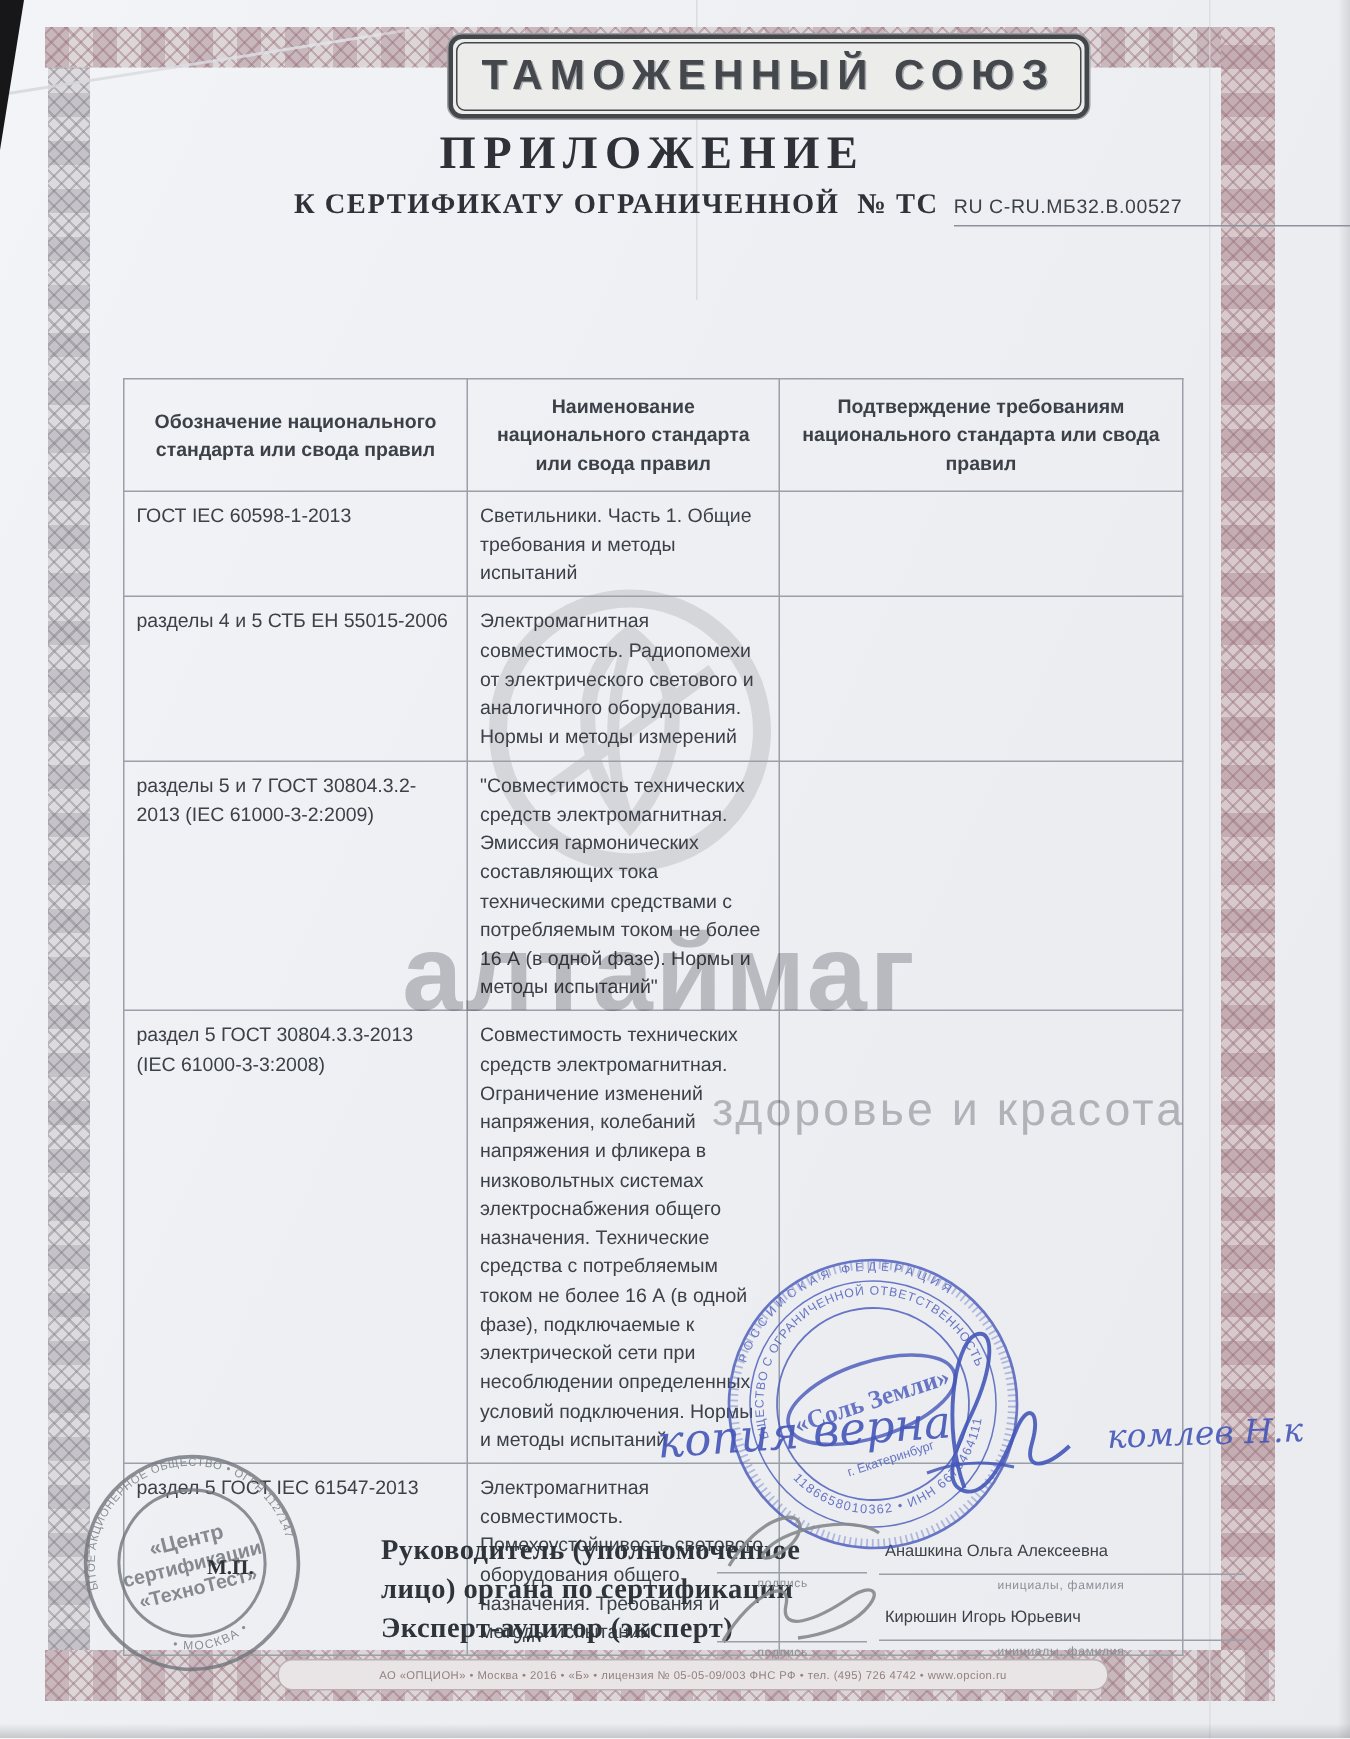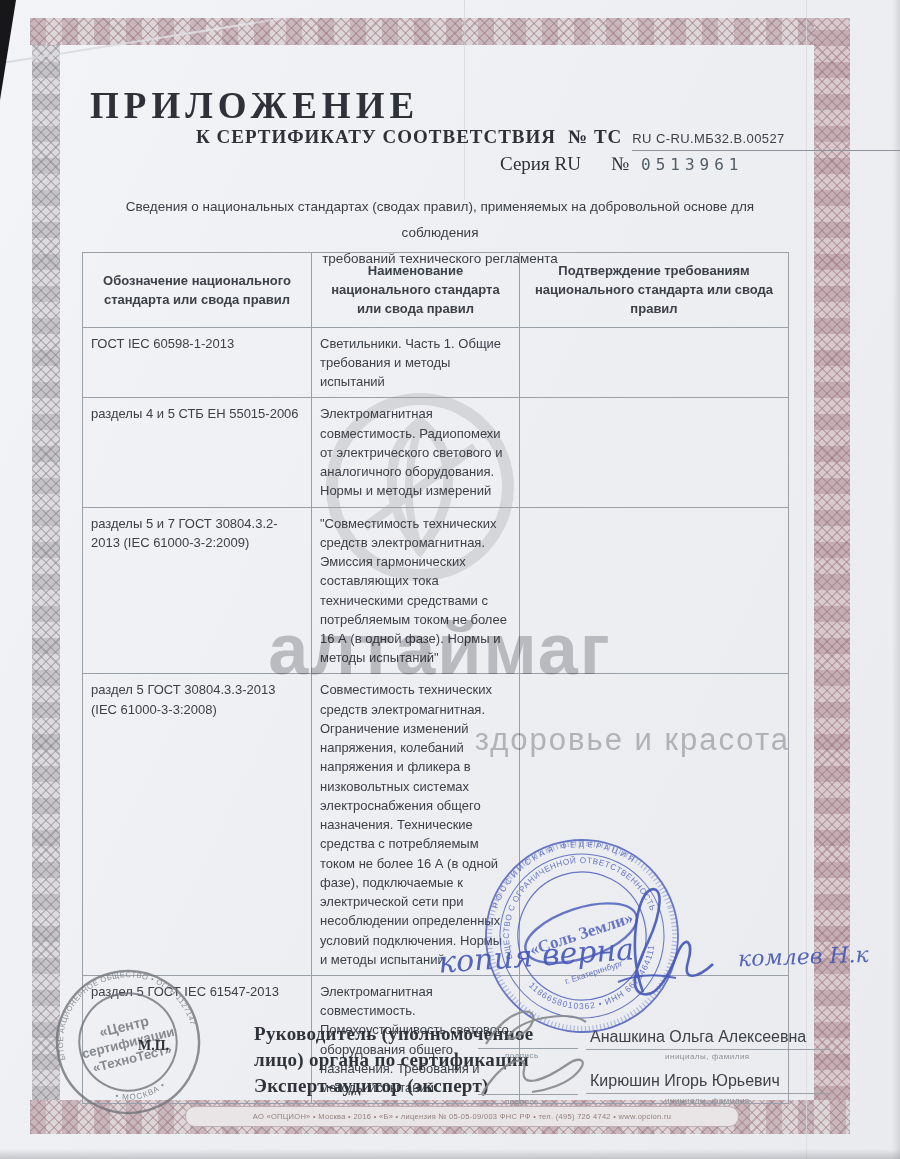--- a/index.html
+++ b/index.html
@@ -31,22 +31,22 @@
   .band-top{left:30px;top:18px;width:820px;height:27px;}
   .band-bottom{left:30px;top:1100px;width:820px;height:34px;}
   .band-left{left:32px;top:18px;width:28px;height:1116px;}
   .band-right{left:814px;top:18px;width:36px;height:1116px;background-color:#d8c9cd;}
 
   
   .banner{position:absolute;left:299px;top:23px;z-index:3;border:3px solid #43464b;border-radius:9px;background:#ecedeb;box-shadow:0 0 0 1px #9b9da1;}
   .banner-inner{margin:2px;border:1px solid #43464b;border-radius:6px;padding:5px 16px 7px;}
   .banner-text{font-weight:bold;font-size:28px;letter-spacing:5px;color:#44474c;text-shadow:1px 1px 0 #a9abae;white-space:nowrap;}
 
-  .title{position:absolute;left:90px;top:84px;width:690px;z-index:3;
-    font-family:"Liberation Serif",serif;font-weight:bold;font-size:37px;letter-spacing:5px;color:#2e3238;}
+  .title{position:absolute;left:90px;top:84px;width:690px;text-align:center;z-index:3;
+    font-family:"Liberation Serif",serif;font-weight:bold;font-size:31px;letter-spacing:5px;color:#2e3238;}
 
   .certline{position:absolute;left:196px;top:126px;z-index:3;display:flex;align-items:baseline;white-space:nowrap;}
   .certline .serif{font-family:"Liberation Serif",serif;font-weight:bold;font-size:19px;letter-spacing:1px;color:#2e3238;}
   .cert-no-block{margin-left:12px;display:flex;align-items:baseline;}
   .cert-number-wrap{margin-left:10px;width:296px;border-bottom:1px solid #8d929a;padding-bottom:3px;}
   .cert-number{font-size:13px;color:#3c4148;letter-spacing:.4px;}
 
   .seriesline{position:absolute;left:500px;top:153px;z-index:3;display:flex;align-items:baseline;white-space:nowrap;}
   .seriesline .serif{font-family:"Liberation Serif",serif;font-size:19px;color:#2e3238;}
   .series-no{margin-left:30px;}
@@ -77,21 +77,21 @@
   .hw{font-family:"DejaVu Serif",serif;font-style:italic;color:#4456b8;z-index:5;position:absolute;white-space:nowrap;}
   .hw-note{left:438px;top:938px;font-size:30px;transform:rotate(-4deg);opacity:.9;}
   .hw-name{left:738px;top:944px;font-size:22px;transform:rotate(-2deg);opacity:.9;}
   .hw-sig{position:absolute;left:598px;top:882px;z-index:5;}
   .pencil-sig{position:absolute;z-index:4;}
 
   
   .role{position:absolute;left:212px;z-index:3;font-family:"Liberation Serif",serif;font-weight:bold;font-size:19px;color:#2f343a;letter-spacing:.3px;white-space:nowrap;margin-left:42px;}
   .sig-line{position:absolute;height:1px;background:#9aa0a8;z-index:3;}
   .tiny{position:absolute;z-index:3;font-size:8px;color:#8b9096;letter-spacing:.5px;white-space:nowrap;}
-  .person{position:absolute;left:590px;z-index:3;font-size:16px;color:#3d4248;white-space:nowrap;}
+  .person{position:absolute;left:590px;z-index:3;font-size:11px;color:#3d4248;white-space:nowrap;}
 
   .footer-pill{position:absolute;left:185px;top:1106px;width:552px;height:19px;z-index:3;border:1px solid #bdb0b2;border-radius:10px;
     background:#e9e4e6;display:flex;align-items:center;justify-content:center;}
   .footer-text{font-size:7.5px;color:#92827f;letter-spacing:.3px;white-space:nowrap;}
 </style>
 </head>
 <body>
 
 <div id="page">
 
@@ -99,43 +99,39 @@
   <div class="gband band-top"></div>
   <div class="gband v band-right"></div>
   <div class="gband band-bottom"></div>
   <div class="scan-wedge"></div>
   <div class="crease1"></div>
   <div class="crease2"></div>
   <div class="crease3"></div>
   <div class="scan-bottom"></div>
   <div class="scan-right"></div>
 
+  <div class="banner">
+    <div class="banner-inner">
+      <div class="banner-text">ТАМОЖЕННЫЙ СОЮЗ</div>
+    </div>
+  </div>
 
   <div class="title">ПРИЛОЖЕНИЕ</div>
 
   <div class="certline">
-    <span class="serif">К СЕРТИФИКАТУ СООТВЕТСТВИЯ</span>
+    <span class="serif">К СЕРТИФИКАТУ ОГРАНИЧЕННОЙ</span>
     <span class="cert-no-block">
       <span class="serif">№ ТС</span>
       <span class="cert-number-wrap">
         <span class="cert-number">RU C-RU.МБ32.В.00527</span>
       </span>
     </span>
   </div>
 
-  <div class="seriesline">
-    <span class="serif">Серия RU</span>
-    <span class="serif series-no">№</span>
-    <span class="series-digits">0513961</span>
-  </div>
-
-  <div class="intro">
-    <div>Сведения о национальных стандартах (сводах правил), применяемых на добровольной основе для соблюдения</div>
-    <div>требований технического регламента</div>
-  </div>
+
 
   <svg class="wm wm-logo" width="190" height="190" viewBox="0 0 190 190">
     <g stroke="#aeaeb2" fill="none" opacity="0.75">
       <circle cx="95" cy="95" r="88" stroke-width="12"></circle>
       <path d="M95,30 C60,55 55,110 95,158 C135,110 130,55 95,30 Z" stroke-width="10"></path>
       <path d="M95,30 C80,80 80,120 95,158" stroke-width="8"></path>
       <path d="M40,135 L150,55" stroke-width="9"></path>
     </g>
   </svg>
 

